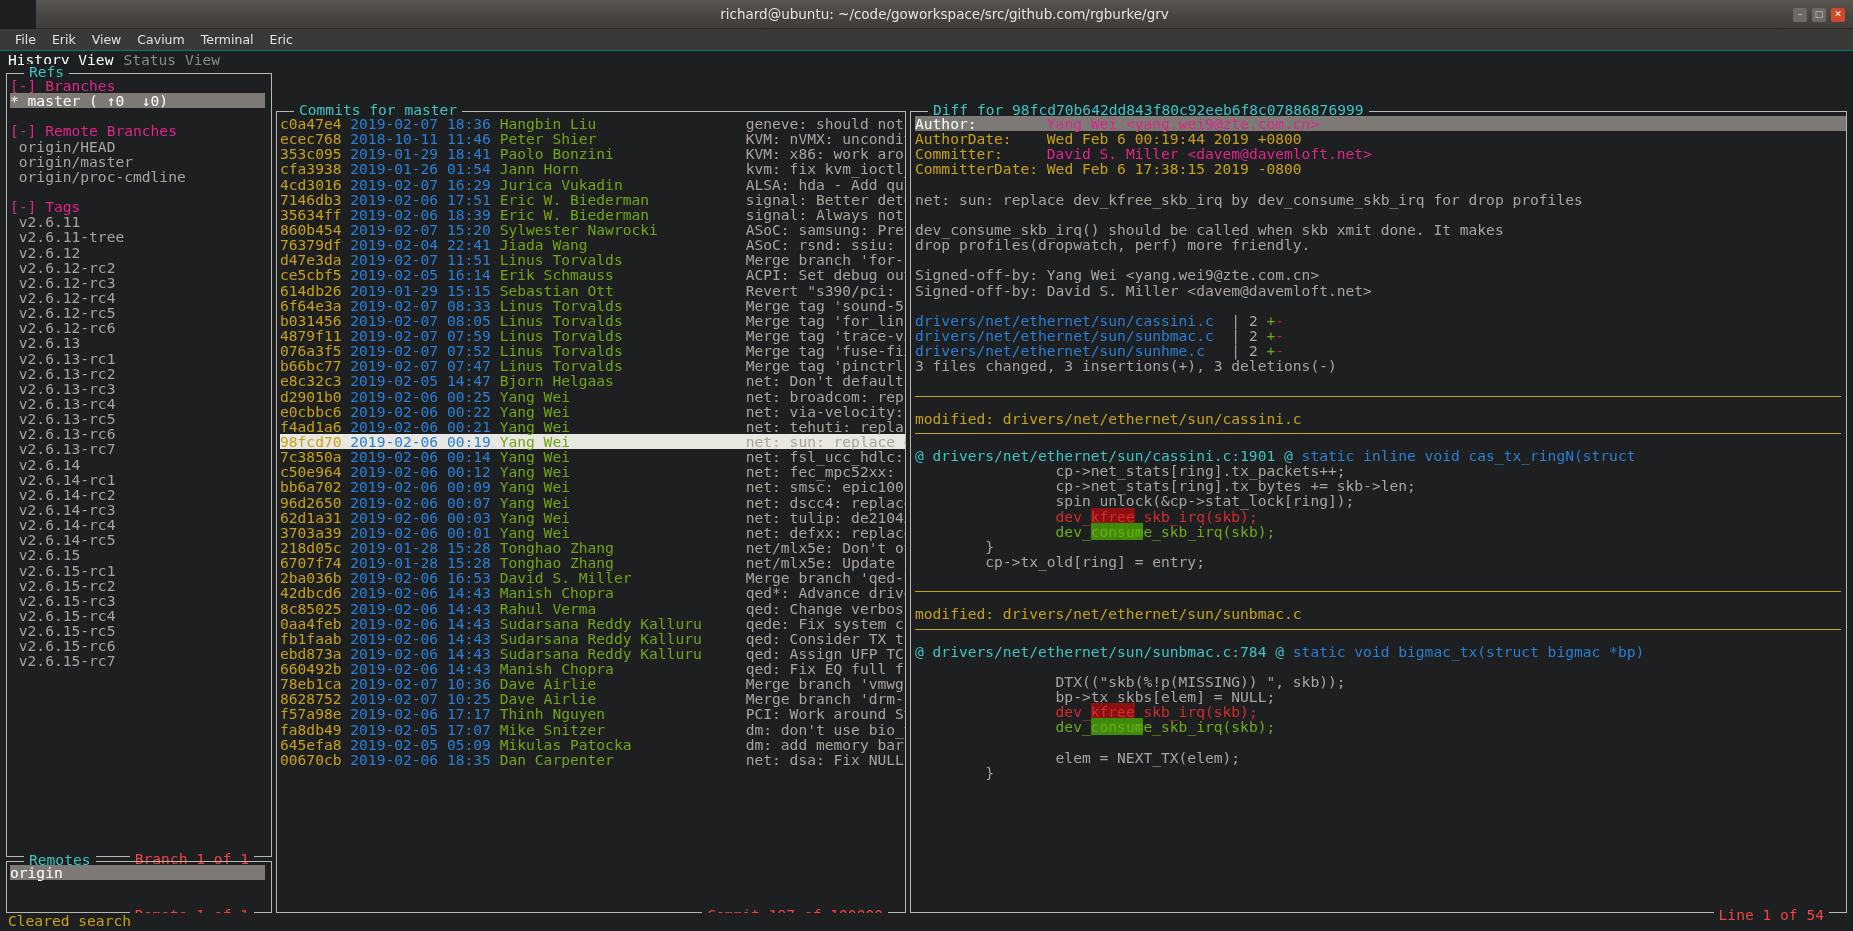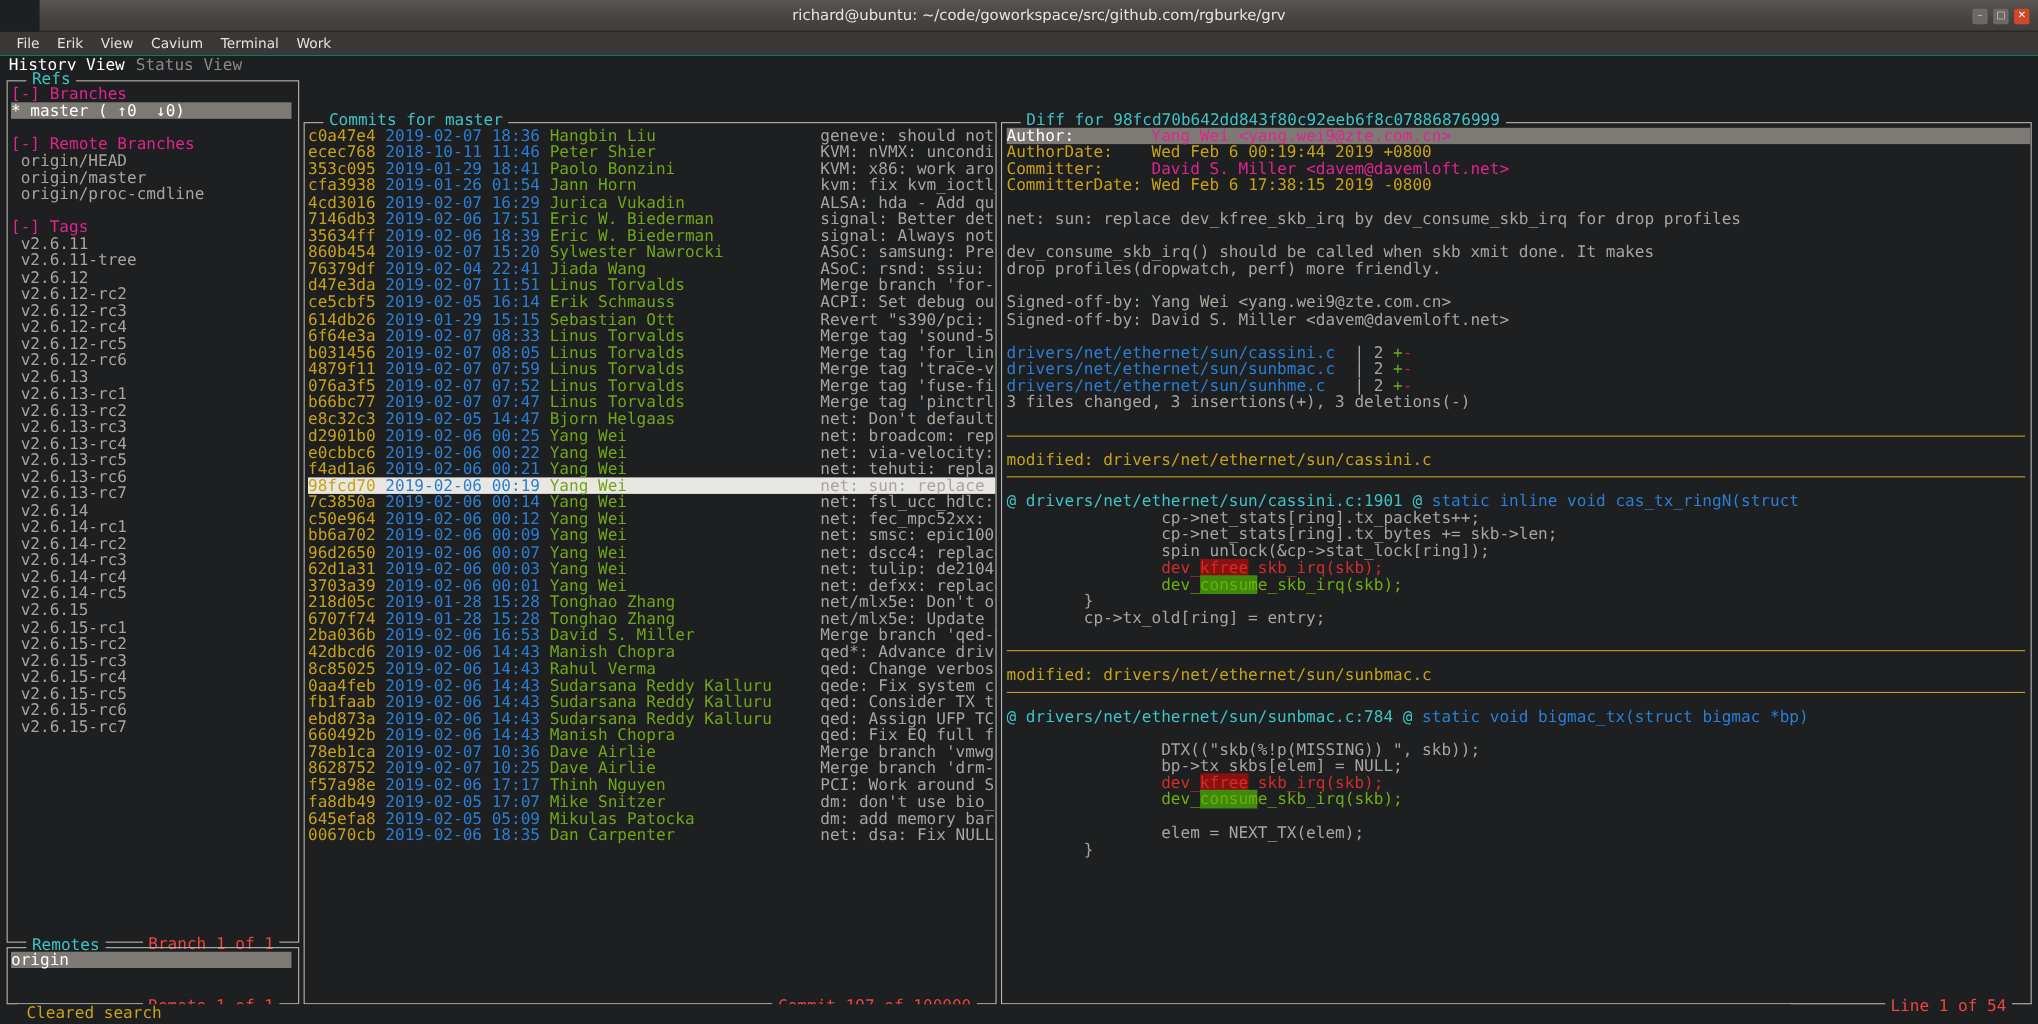--- a/index.html
+++ b/index.html
@@ -152,21 +152,21 @@
   .d-add .wd { background: #3e8a0a; }
   .d-sep {
     display:block; height: 15.15px;
   }
   .d-sep i {
     display:block; border-top:1px solid #c8a216; width: 926px; margin-top: 7px;
   }
 
   
   #statusmsg {
-    position: absolute; left: 16px; top: 862px; width: 1612px; height: 19px;
+    position: absolute; left: 0; top: 862px; width: 1612px; height: 19px;
     color: #c8a216; font-size: 14.6px; padding-left: 8px;
     background: #1d1f21;
   }
 </style>
 </head>
 <body>
 
 <div id="titlebar">
   <span class="title">richard@ubuntu: ~/code/goworkspace/src/github.com/rgburke/grv</span>
   <div id="winbtns">
@@ -175,21 +175,21 @@
     <div class="wb close">✕</div>
   </div>
 </div>
 
 <div id="menubar">
   <span class="mi">File</span>
   <span class="mi">Erik</span>
   <span class="mi">View</span>
   <span class="mi">Cavium</span>
   <span class="mi">Terminal</span>
-  <span class="mi">Work</span>
+  <span class="mi">Eric</span>
 </div>
 
 <div id="term">
 
   <div class="tabbar">
     <span class="tab active">History View</span>
     <span class="tab inactive">Status View</span>
   </div>
 
   <div class="panel" id="refs">

